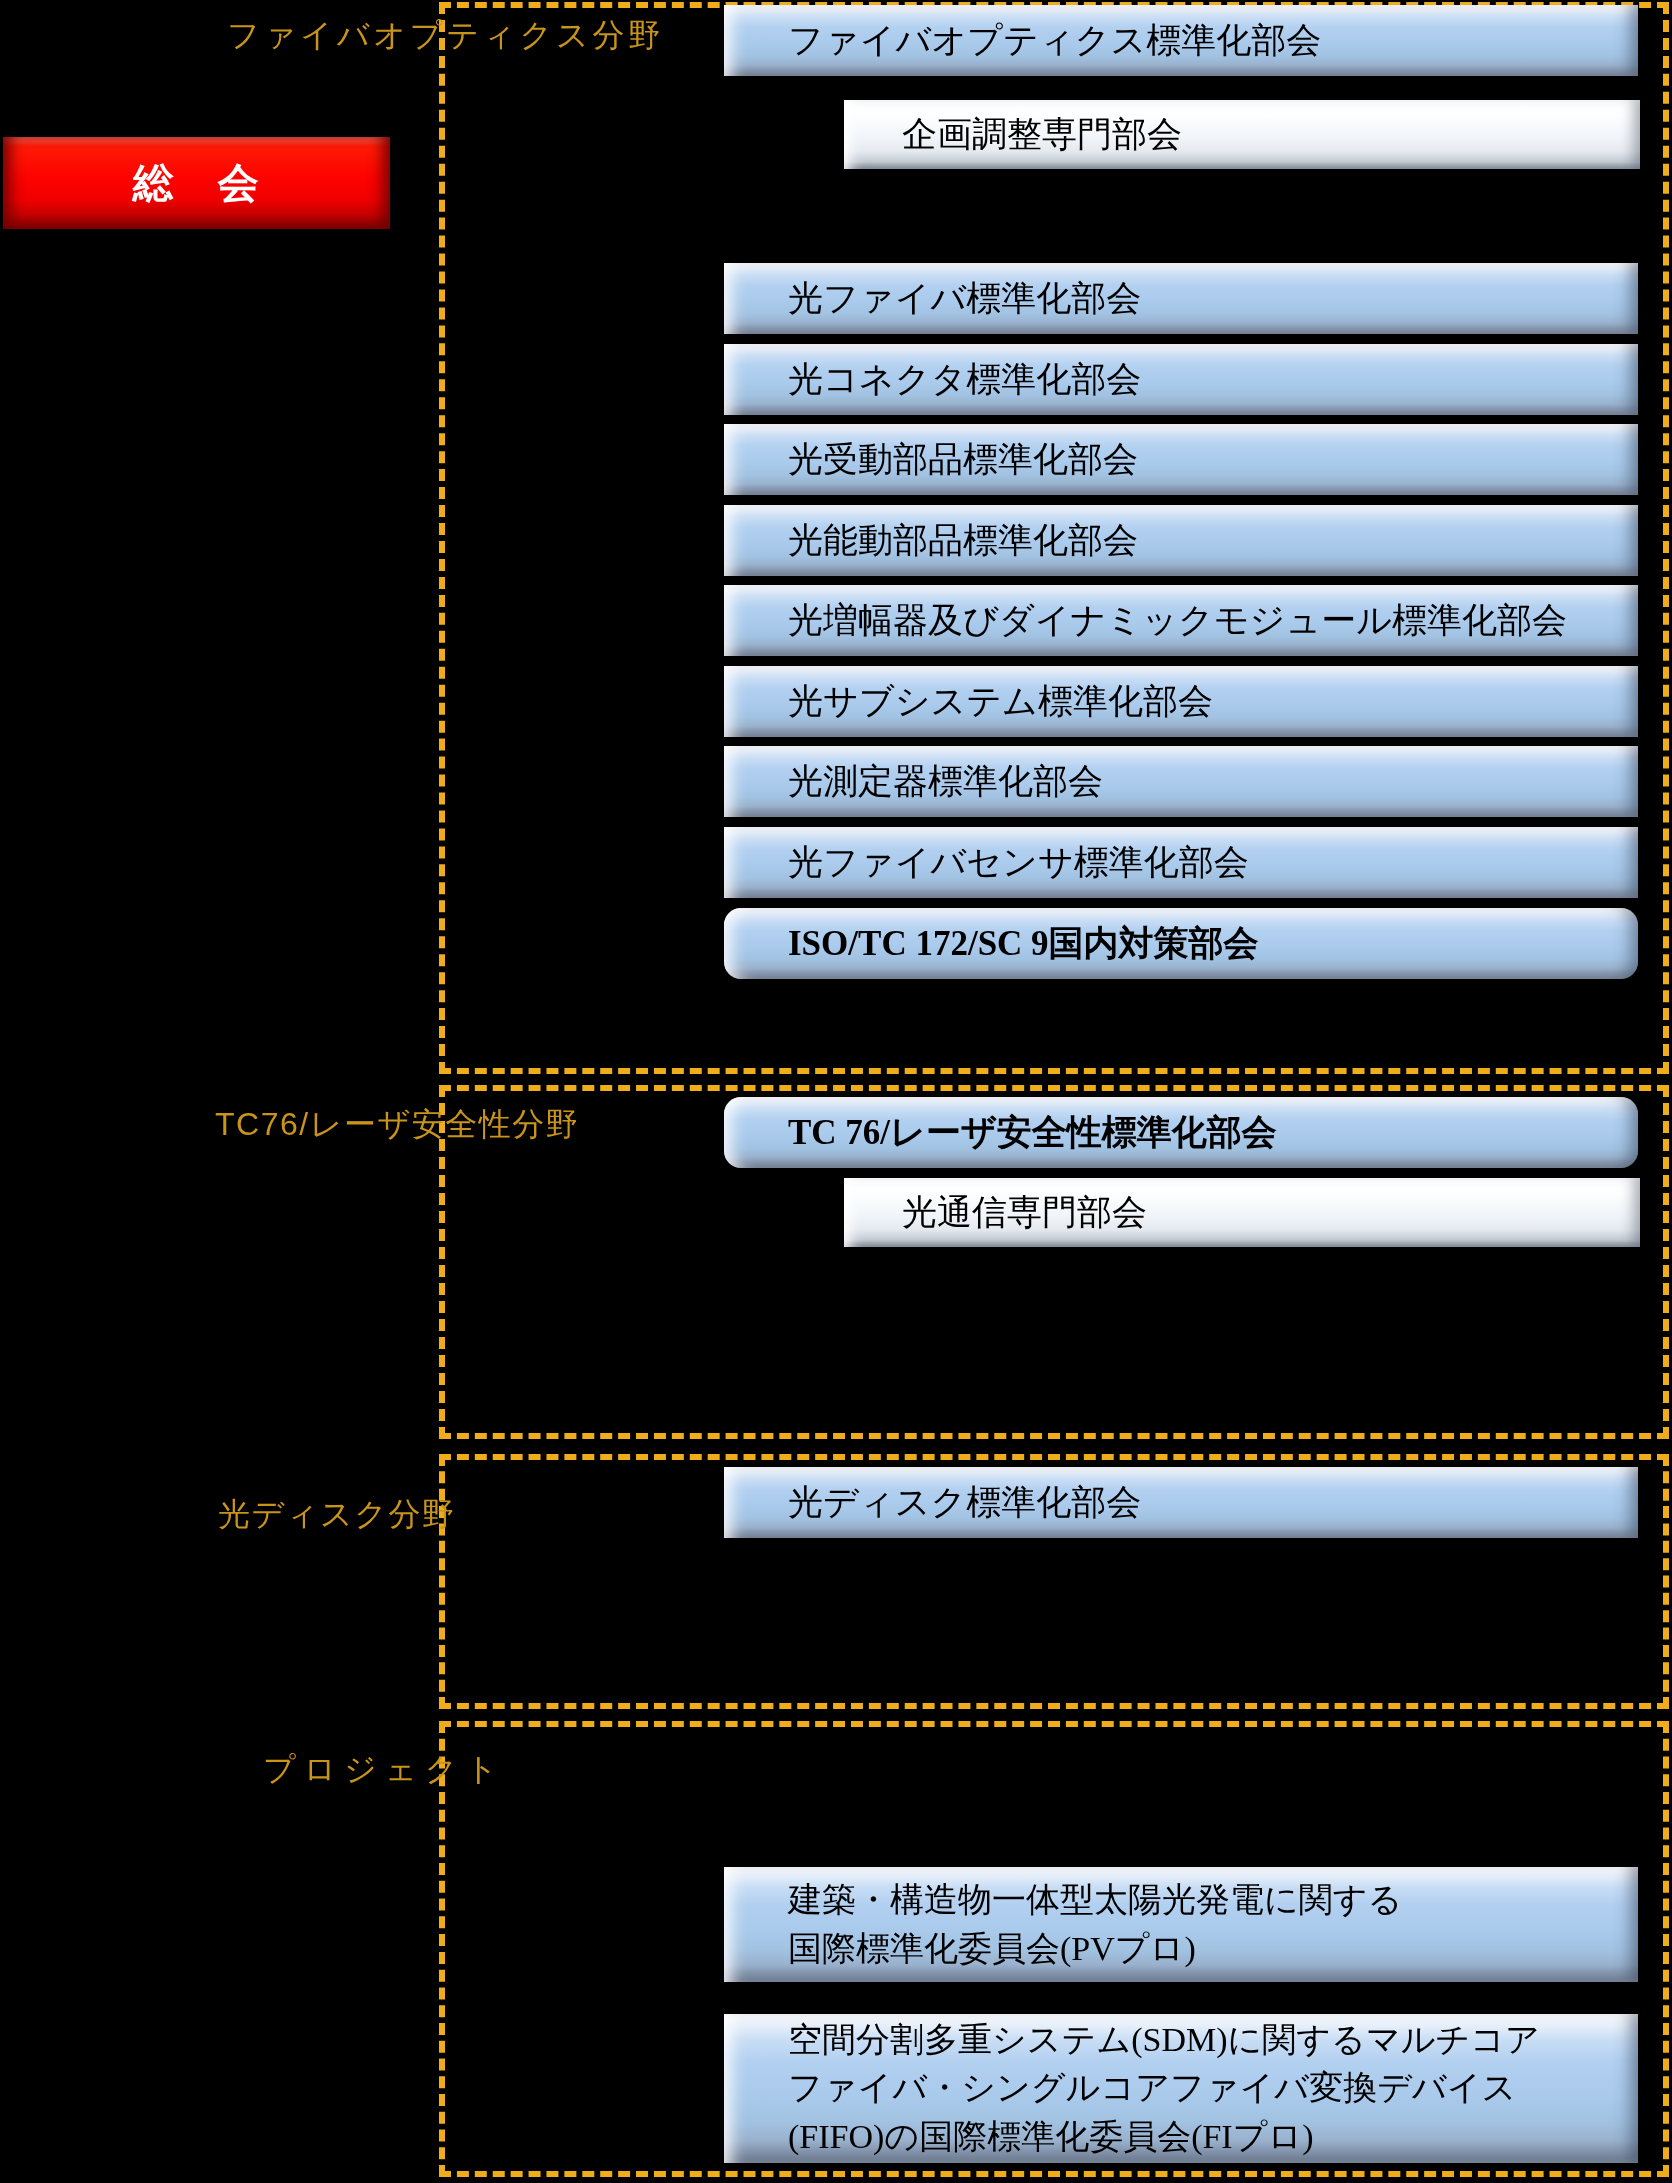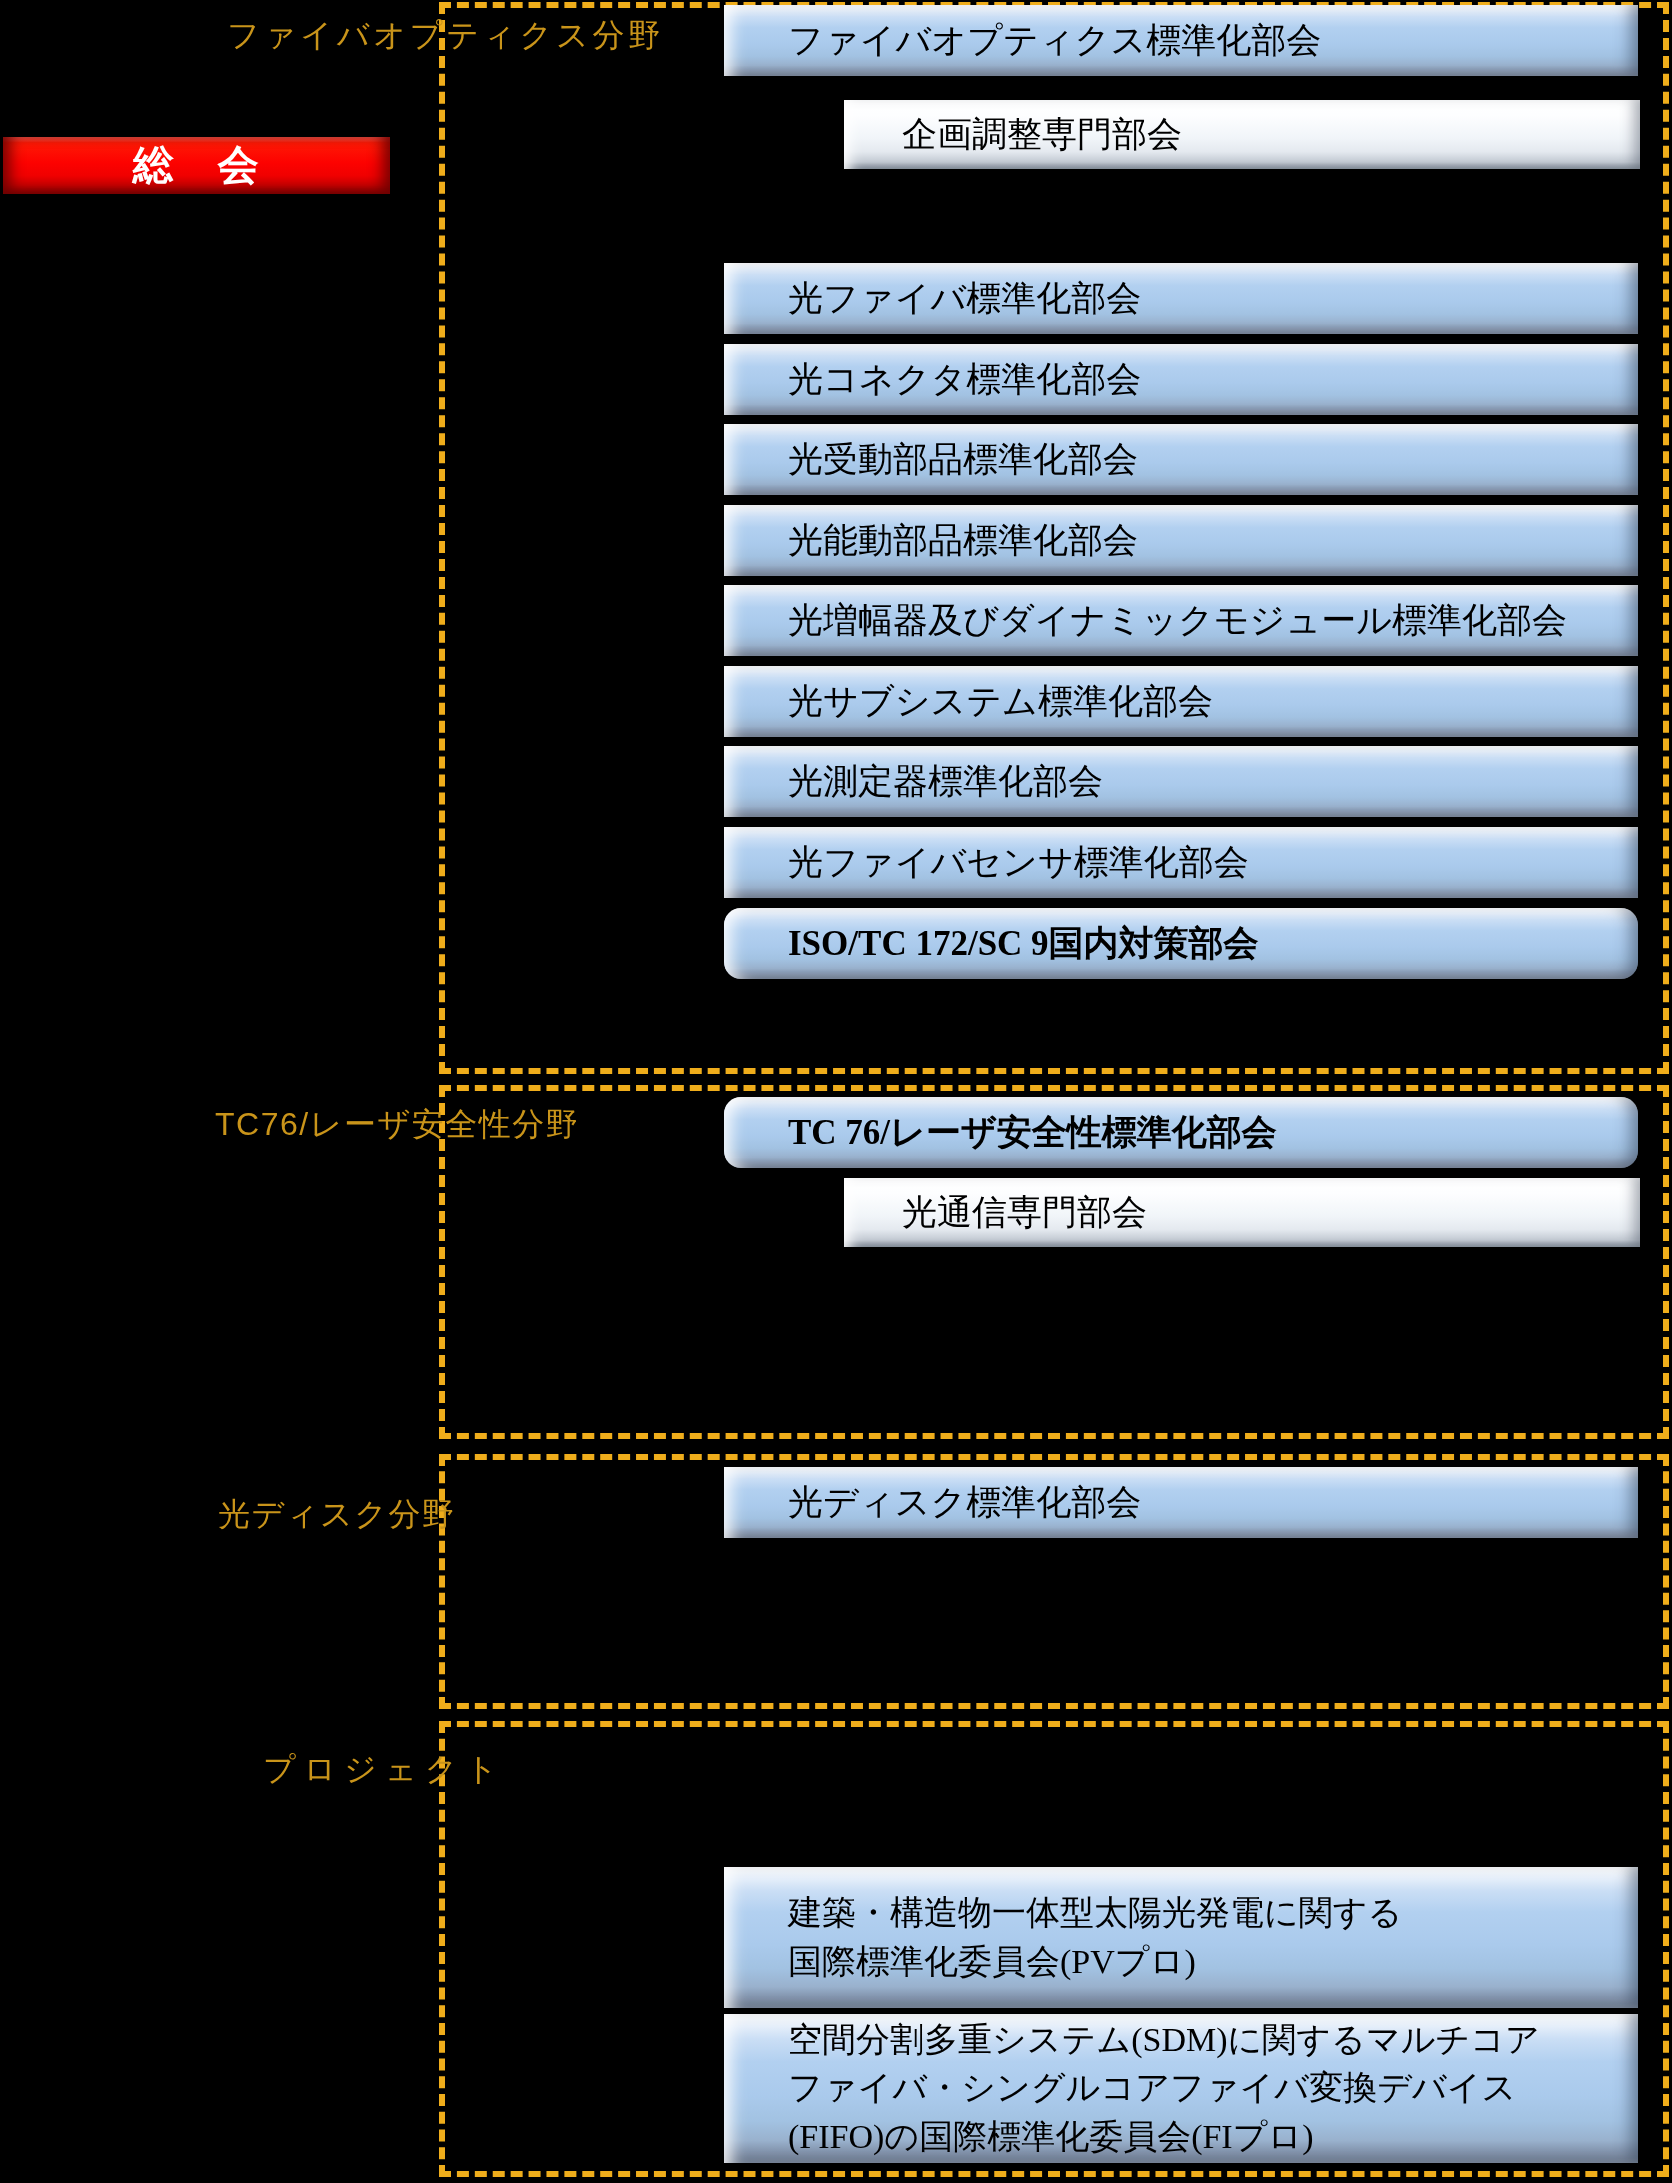--- a/index.html
+++ b/index.html
@@ -27,21 +27,21 @@
   }
   .box.white{
     left:844px;width:796px;height:69px;padding-left:58px;
     background:linear-gradient(180deg,#ffffff 0%,#fdfeff 22%,#f1f5f9 55%,#e4e9ef 75%,#c2c9d2 90%,#6e7a87 100%);
     box-shadow:inset 12.3px 0 14px -6.1px rgba(255,255,255,0.95), inset -12.3px 0 14px -6.1px rgba(64,74,88,0.45);
   }
   .box.bold{font-weight:bold;border-radius:17px;}
   .box.multi{white-space:normal;font-size:34px;line-height:1.42;padding-right:23px;}
   .box.multi span{display:block;}
   .redbox{
-    position:absolute;left:3.1px;top:137px;width:387px;height:57px;
+    position:absolute;left:3.1px;top:137px;width:387px;height:92px;
     display:flex;align-items:center;justify-content:center;
     color:#fff;font-size:41px;font-weight:bold;letter-spacing:1.5px;
     background:linear-gradient(180deg,#ff6455 0%,#fe1a06 10%,#fd0200 45%,#f00000 68%,#c60000 84%,#7c0000 100%);
     box-shadow:inset 12.3px 0 14px -4.6px rgba(110,0,0,0.9), inset -12.3px 0 14px -4.6px rgba(110,0,0,0.9);
   }
 </style>
 </head>
 <body>
 
 <div id="canvas">
@@ -69,21 +69,21 @@
   <div class="box blue" style="top:666px;">光サブシステム標準化部会</div>
   <div class="box blue" style="top:746px;">光測定器標準化部会</div>
   <div class="box blue" style="top:827px;">光ファイバセンサ標準化部会</div>
   <div class="box blue bold" style="top:908px;">ISO/TC 172/SC 9国内対策部会</div>
 
   <div class="box blue bold" style="top:1097px;">TC 76/レーザ安全性標準化部会</div>
   <div class="box white" style="top:1178px;">光通信専門部会</div>
 
   <div class="box blue" style="top:1467px;">光ディスク標準化部会</div>
 
-  <div class="box blue multi" style="top:1867px;height:141px;">
+  <div class="box blue multi" style="top:1867px;height:115px;">
     <div>
       <span>建築・構造物一体型太陽光発電に関する</span>
       <span>国際標準化委員会(PVプロ)</span>
     </div>
   </div>
   <div class="box blue multi" style="top:2001px;height:149px;margin-top:13px;">
     <div>
       <span>空間分割多重システム(SDM)に関するマルチコア</span>
       <span>ファイバ・シングルコアファイバ変換デバイス</span>
       <span>(FIFO)の国際標準化委員会(FIプロ)</span>

